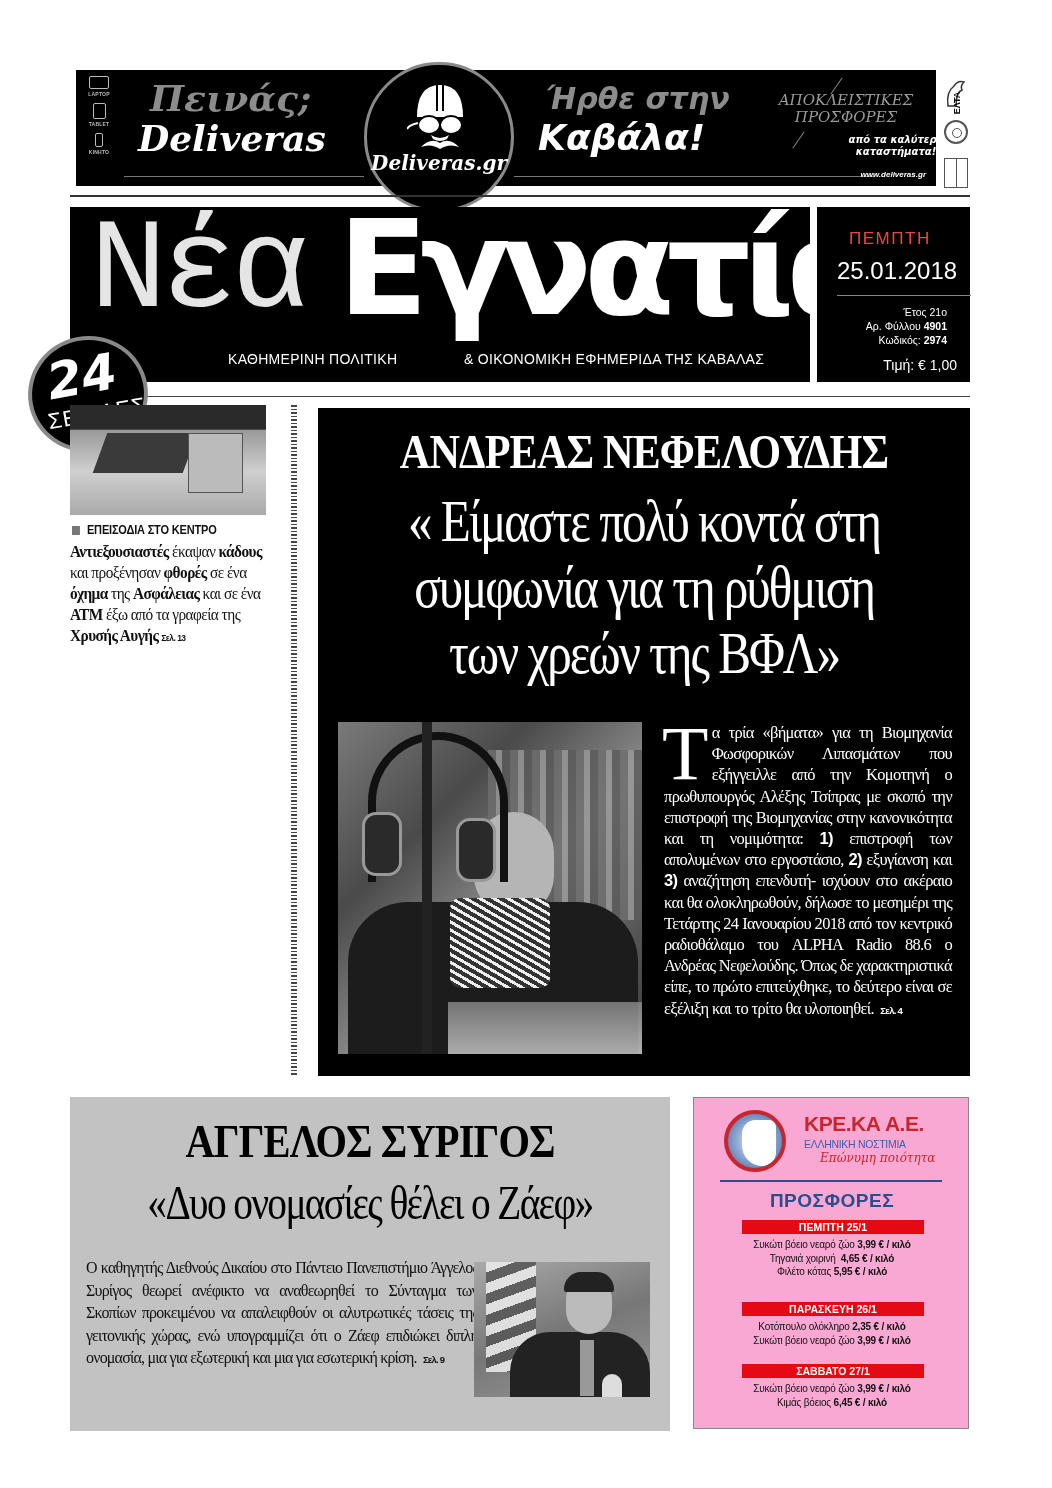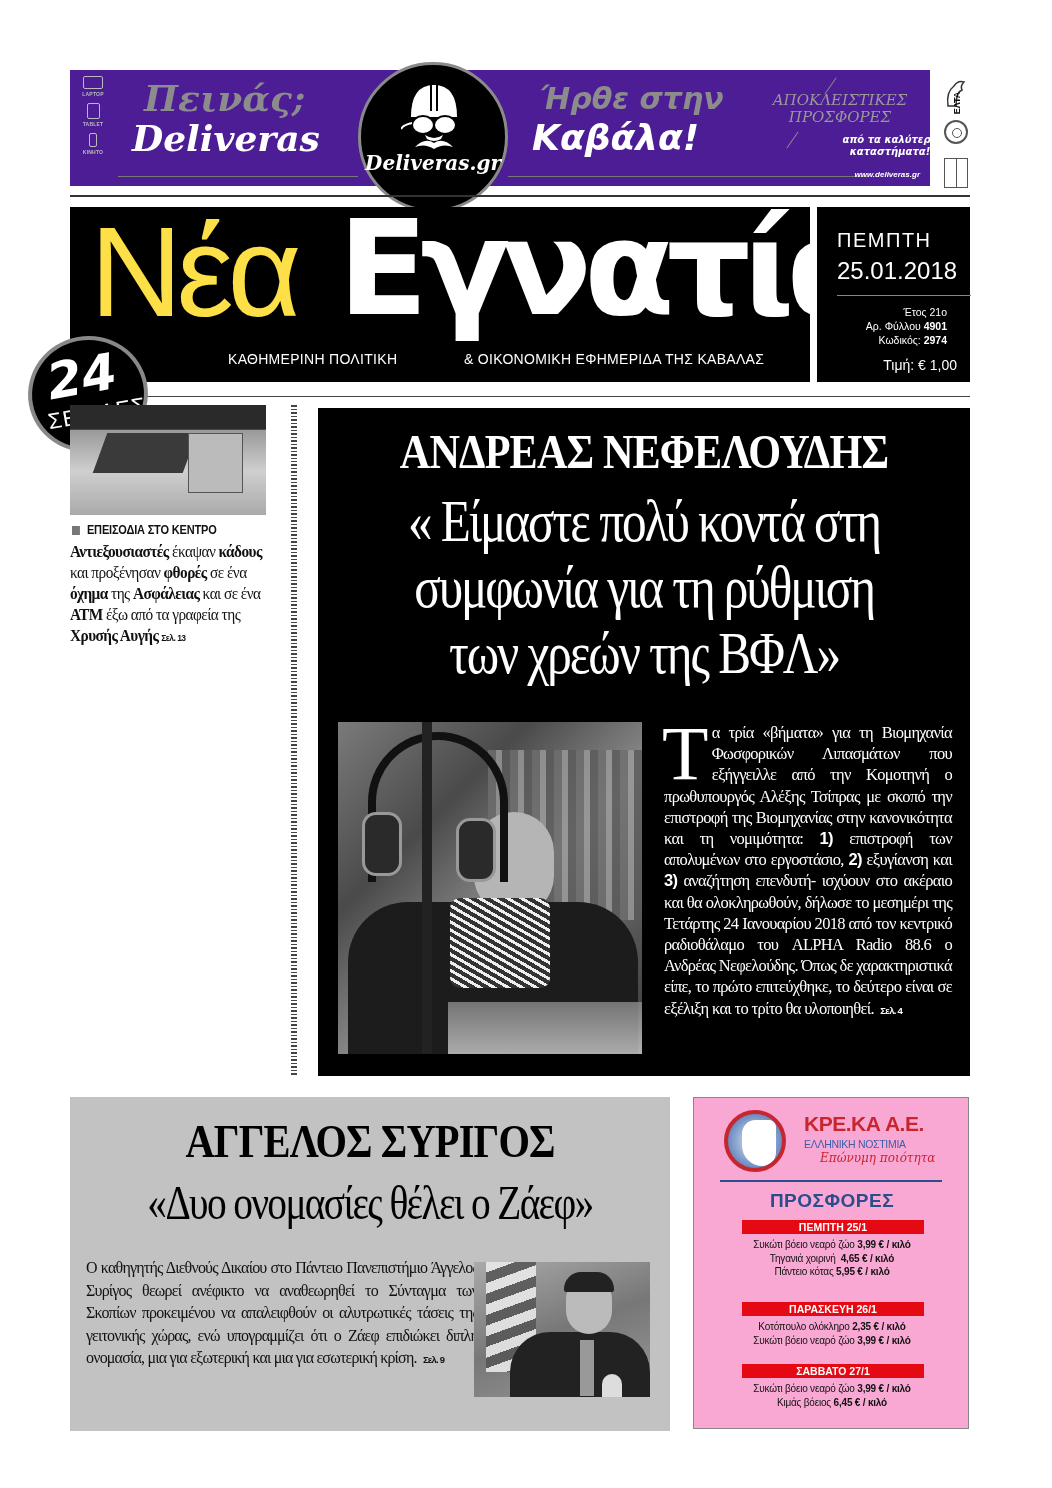--- a/index.html
+++ b/index.html
@@ -1,20 +1,20 @@
 <!DOCTYPE html>
 <html><head>
 <meta charset="utf-8">
 <style>
   * { box-sizing: border-box; margin: 0; padding: 0; }
   html, body { width: 1052px; height: 1488px; background: #fff; overflow: hidden; }
   body { position: relative; font-family: "Liberation Sans", sans-serif; color: #111; }
 
   
-  .ad-banner { position: absolute; left: 70px; top: 70px; width: 860px; height: 116px; background: #4c1d95; }
+  .ad-banner { position: absolute; left: 76px; top: 70px; width: 860px; height: 116px; background: #000000; }
   .ad-devices { position: absolute; left: 8px; top: 6px; width: 30px; height: 104px; color: #bbb; font-size: 5px; text-align: center; }
   .dev { display: flex; flex-direction: column; align-items: center; margin-bottom: 4px; }
   .dev-shape { border: 1px solid #bbb; border-radius: 2px; }
   .dev-laptop { width: 20px; height: 13px; }
   .dev-tablet { width: 13px; height: 16px; margin-top: 2px; }
   .dev-phone { width: 8px; height: 14px; margin-top: 2px; }
   .dev-label { font-size: 5px; font-weight: bold; margin-top: 2px; letter-spacing: 0.2px; }
   .ad-line { position: absolute; top: 106px; height: 1px; background: #777; }
   .ad-hungry { position: absolute; left: 74px; top: 10px; font-family: "DejaVu Serif", serif; font-style: italic; font-weight: bold; color: #8c8c8c; font-size: 36px; line-height: 36px; }
   .ad-brand { position: absolute; left: 62px; top: 48px; font-family: "DejaVu Serif", serif; font-style: italic; font-weight: bold; color: #fff; font-size: 36px; line-height: 40px; }
@@ -33,27 +33,27 @@
   .postal-elta { font-size: 9px; font-weight: bold; transform: rotate(-90deg); position: absolute; left: 2px; top: 20px; }
   .postal-stamp { position: absolute; left: 0; top: 42px; width: 24px; height: 24px; border-radius: 50%; border: 2px solid #555; }
   .postal-stamp::after { content: ""; position: absolute; left: 6px; top: 6px; width: 8px; height: 8px; border-radius: 50%; border: 1px solid #555; }
   .postal-box { position: absolute; left: 0; top: 80px; width: 24px; height: 30px; border: 1px solid #555; }
   .postal-box::after { content: ""; position: absolute; left: 11px; top: 0; width: 1px; height: 28px; background: #555; }
 
   .rule-top { position: absolute; left: 70px; top: 195px; width: 900px; height: 2px; background: #333; }
 
   
   .masthead { position: absolute; left: 70px; top: 207px; width: 740px; height: 175px; background: #000; overflow: hidden; }
-  .mast-nea { position: absolute; left: 20px; top: -10px; font-family: Liberation Sans, sans-serif; font-weight: 200; color: #fde047; font-size: 128px; letter-spacing: -6px; line-height: 150px; }
+  .mast-nea { position: absolute; left: 20px; top: -10px; font-family: Liberation Mono, monospace; font-weight: 200; color: #e5e5e5; font-size: 128px; letter-spacing: -6px; line-height: 150px; }
   .mast-egnatia { position: absolute; left: 243px; top: -14px; font-family: "DejaVu Sans", sans-serif; font-weight: bold; color: #fff; font-size: 132px; letter-spacing: -8px; line-height: 150px; margin-left: 25px; }
   .mast-tag-left { position: absolute; left: 158px; top: 144px; color: #fff; font-size: 14px; letter-spacing: 0.3px; }
   .mast-tag-right { position: absolute; left: 394px; top: 144px; color: #fff; font-size: 14px; letter-spacing: 0.3px; }
 
   .datebox { position: absolute; left: 815px; top: 207px; width: 155px; height: 175px; background: #000; border-left: 2px solid #fff; }
-  .date-day { position: absolute; left: 20px; top: 22px; color: #ffffff; font-size: 20px; letter-spacing: 1.5px; }
+  .date-day { position: absolute; left: 32px; top: 22px; color: #ef4444; font-size: 17px; letter-spacing: 1.5px; }
   .date-date { position: absolute; left: 20px; top: 50px; color: #fff; font-size: 24px; }
   .date-rule { position: absolute; left: 20px; top: 88px; width: 134px; height: 1px; background: #888; }
   .date-meta { position: absolute; left: 0; width: 130px; top: 98px; text-align: right; color: #fff; font-size: 10.5px; line-height: 14px; }
   .date-meta b { font-weight: bold; }
   .date-price { position: absolute; left: 0; width: 140px; text-align: right; top: 150px; color: #fff; font-size: 14px; }
 
   .badge24 { position: absolute; left: 28px; top: 336px; width: 120px; height: 116px; border-radius: 50%; background: #000; border: 4px solid #888; overflow: hidden; transform: rotate(-10deg); }
   .badge-num { position: absolute; left: 18px; top: 8px; color: #fff; font-family: "DejaVu Sans", sans-serif; font-weight: bold; font-size: 50px; line-height: 56px; font-style: italic; }
   .badge-label { position: absolute; left: 12px; top: 62px; color: #fff; font-size: 22px; letter-spacing: 1px; }
 
@@ -278,21 +278,21 @@
   <div class="kreka-name">ΚΡΕ.ΚΑ Α.Ε.</div>
   <div class="kreka-sub">ΕΛΛΗΝΙΚΗ ΝΟΣΤΙΜΙΑ</div>
   <div class="kreka-tag">Επώνυμη ποιότητα</div>
   <div class="kreka-rule"></div>
   <div class="kreka-title">ΠΡΟΣΦΟΡΕΣ</div>
 
   <div class="offer-day" style="top:122px;">ΠΕΜΠΤΗ 25/1</div>
   <div class="offer-items" style="top:140px;">
     <div><span>Συκώτι βόειο νεαρό ζώο</span> <b>3,99 € / κιλό</b></div>
     <div><span>Τηγανιά χοιρινή</span>&nbsp; <b>4,65 € / κιλό</b></div>
-    <div><span>Πάντειο κότας</span> <b>5,95 € / κιλό</b></div>
+    <div><span>Φιλέτο κότας</span> <b>5,95 € / κιλό</b></div>
   </div>
 
   <div class="offer-day" style="top:204px;">ΠΑΡΑΣΚΕΥΗ 26/1</div>
   <div class="offer-items" style="top:222px;">
     <div><span>Κοτόπουλο ολόκληρο</span> <b>2,35 € / κιλό</b></div>
     <div><span>Συκώτι βόειο νεαρό ζώο</span> <b>3,99 € / κιλό</b></div>
   </div>
 
   <div class="offer-day" style="top:266px;">ΣΑΒΒΑΤΟ 27/1</div>
   <div class="offer-items" style="top:284px;">

